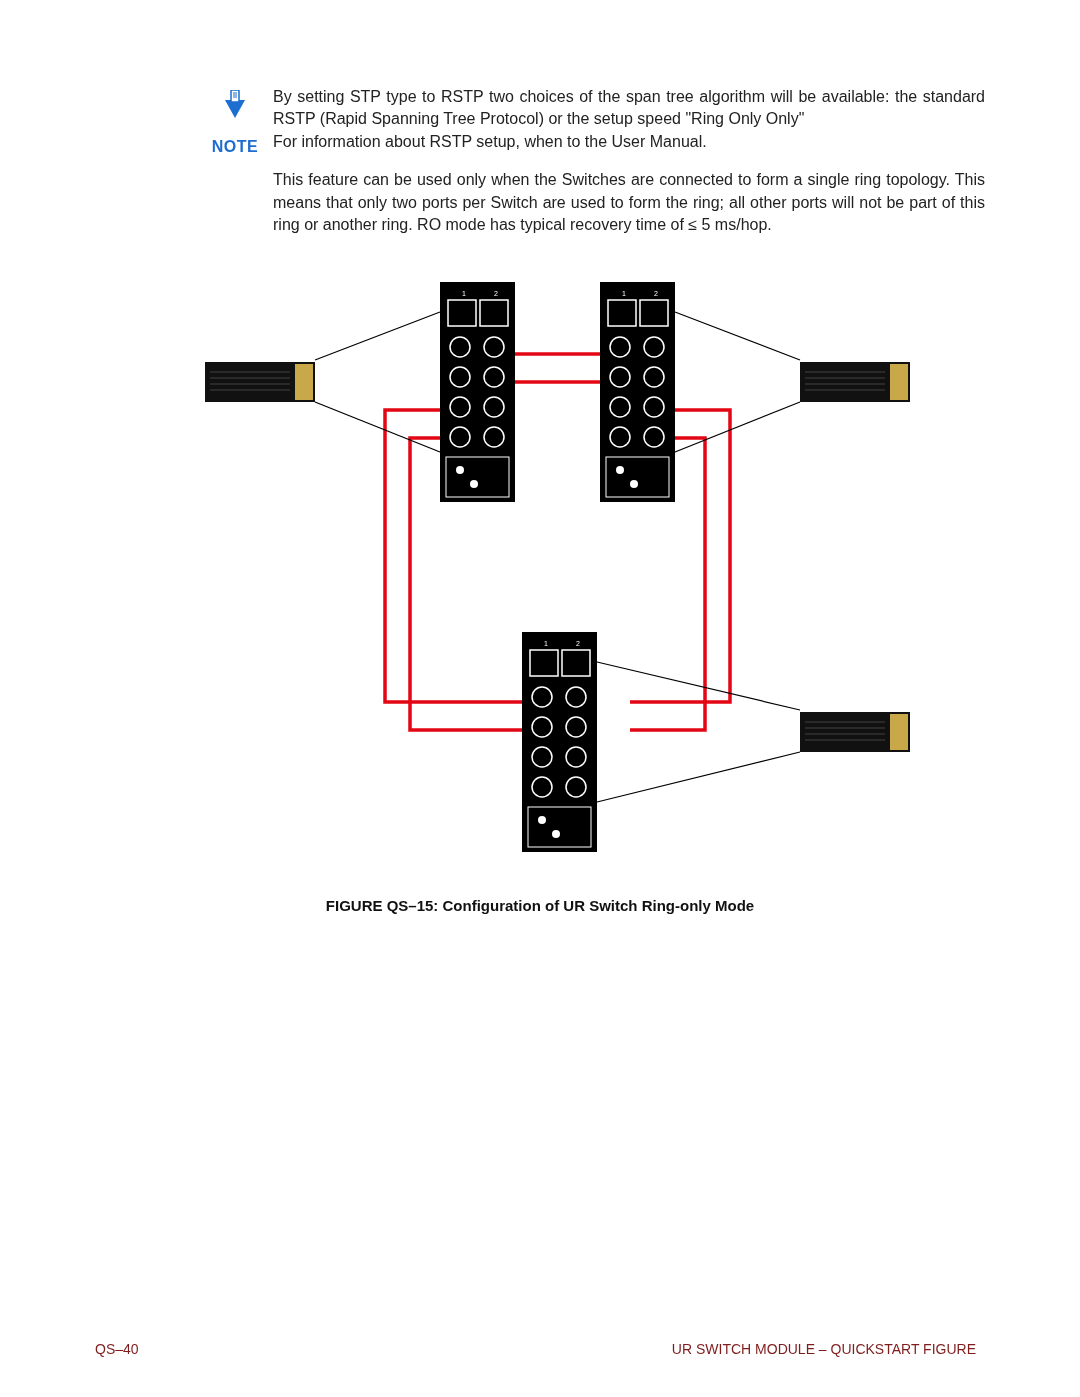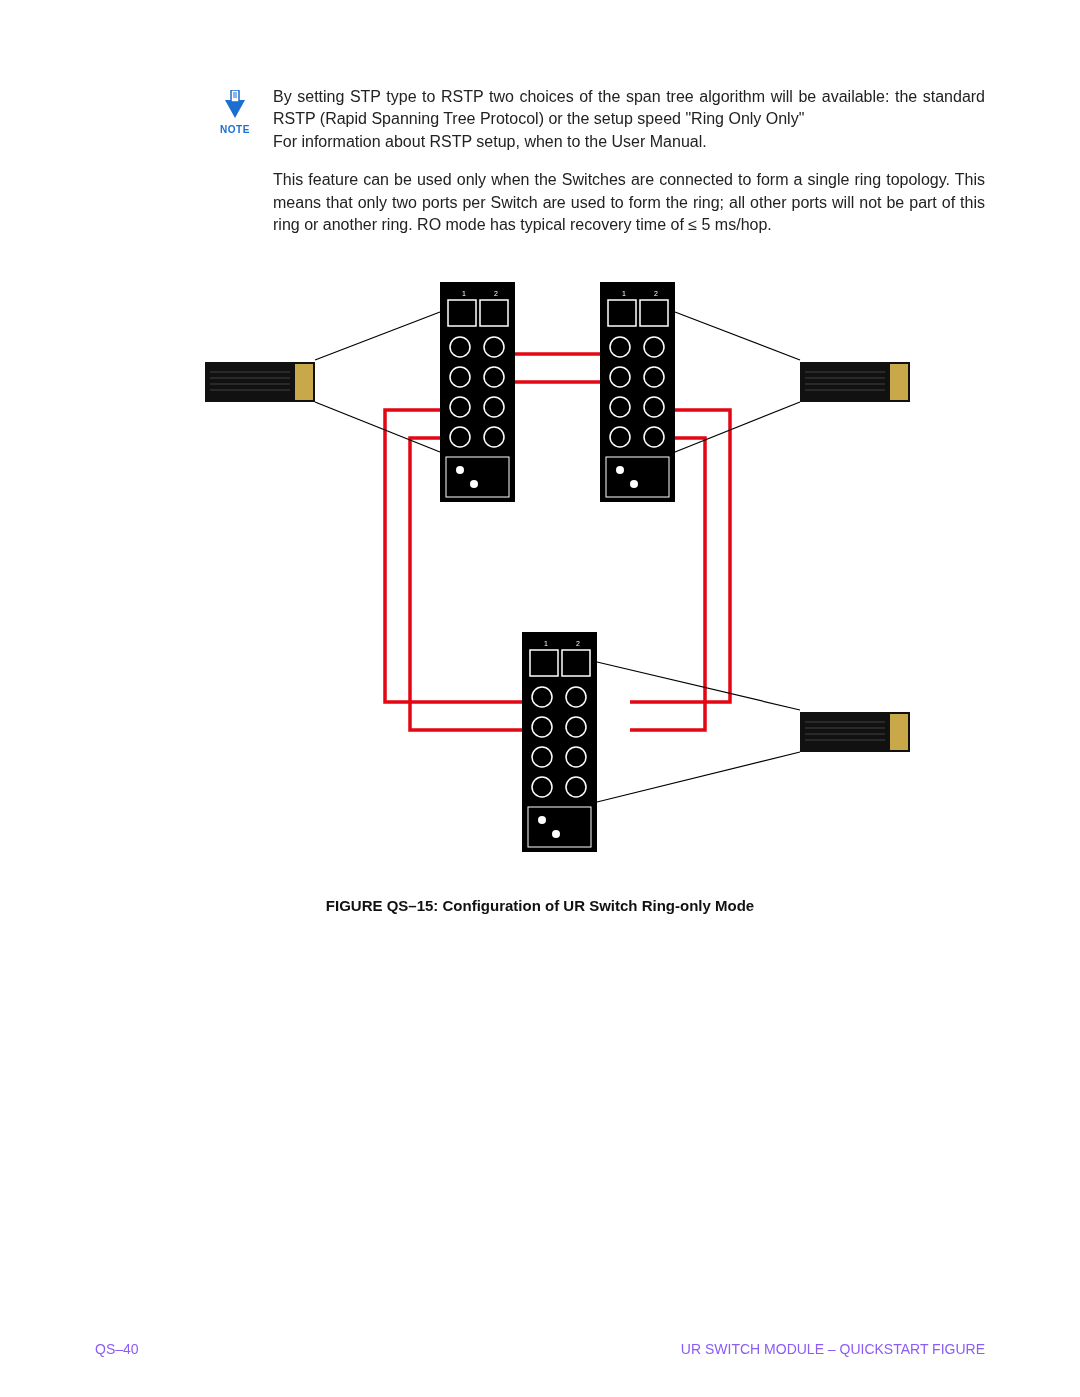--- a/index.html
+++ b/index.html
@@ -38,25 +38,25 @@
     flex: 0 0 auto;
     width: 40px;
     display: flex;
     flex-direction: column;
     align-items: center;
     margin-left: 120px;
     margin-top: 4px;
   }
   .note-icon svg { display:block; }
   .note-label {
-    font-size: 10px;
+    font-size: 16px;
     color: #1c6ed0;
     font-weight: 700;
     letter-spacing: 0.5px;
-    margin-top: 6px;
+    margin-top: 20px;
   }
   .body-text {
     flex: 1;
     font-size: 16px;
     line-height: 1.4;
     color: #222;
     text-align: justify;
   }
   .body-text p { margin: 0 0 16px 0; }
   .body-text strong { font-weight: 400; }
@@ -71,25 +71,25 @@
     margin-top: 20px;
     font-size: 15px;
     font-weight: 700;
     color: #111;
     text-align: center;
   }
   .footer {
     position: absolute;
     bottom: 40px;
     left: 95px;
-    right: 95px;
+    right: 104px;
     display: flex;
     justify-content: space-between;
     font-size: 14px;
-    color: #8b5cf6;
+    color: #7f1d1d;
   }
 </style>
 </head>
 <body>
 
 <div class="page">
 
 
 
   <div class="note-block">

